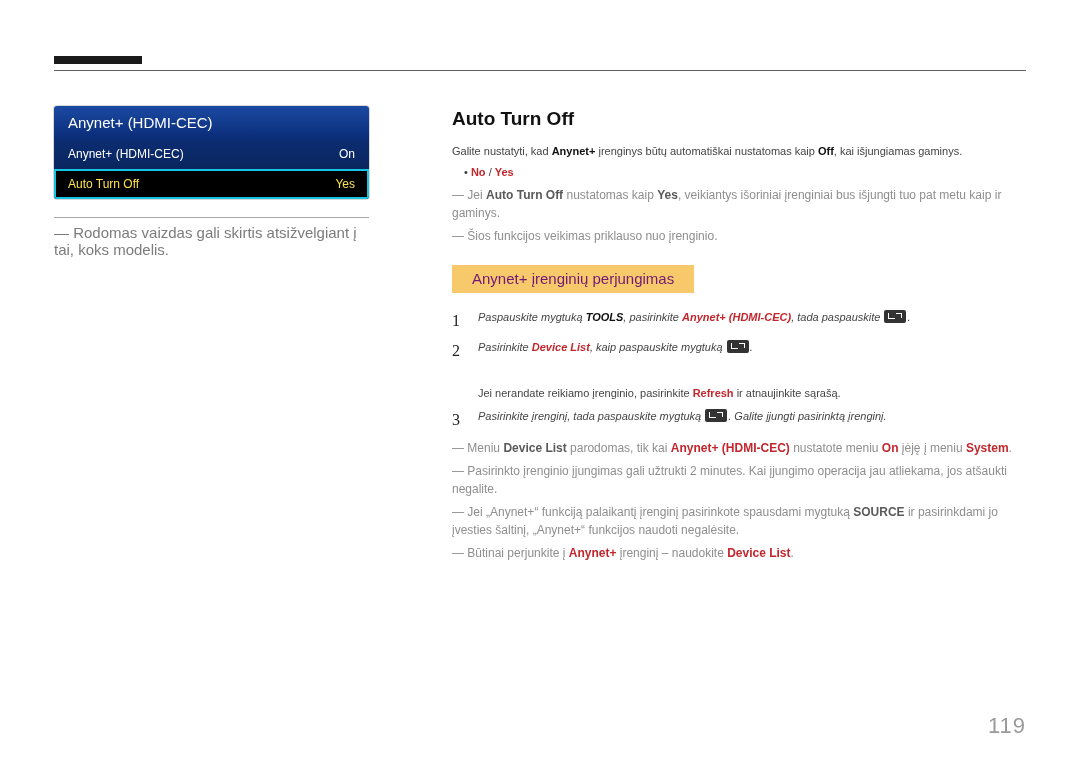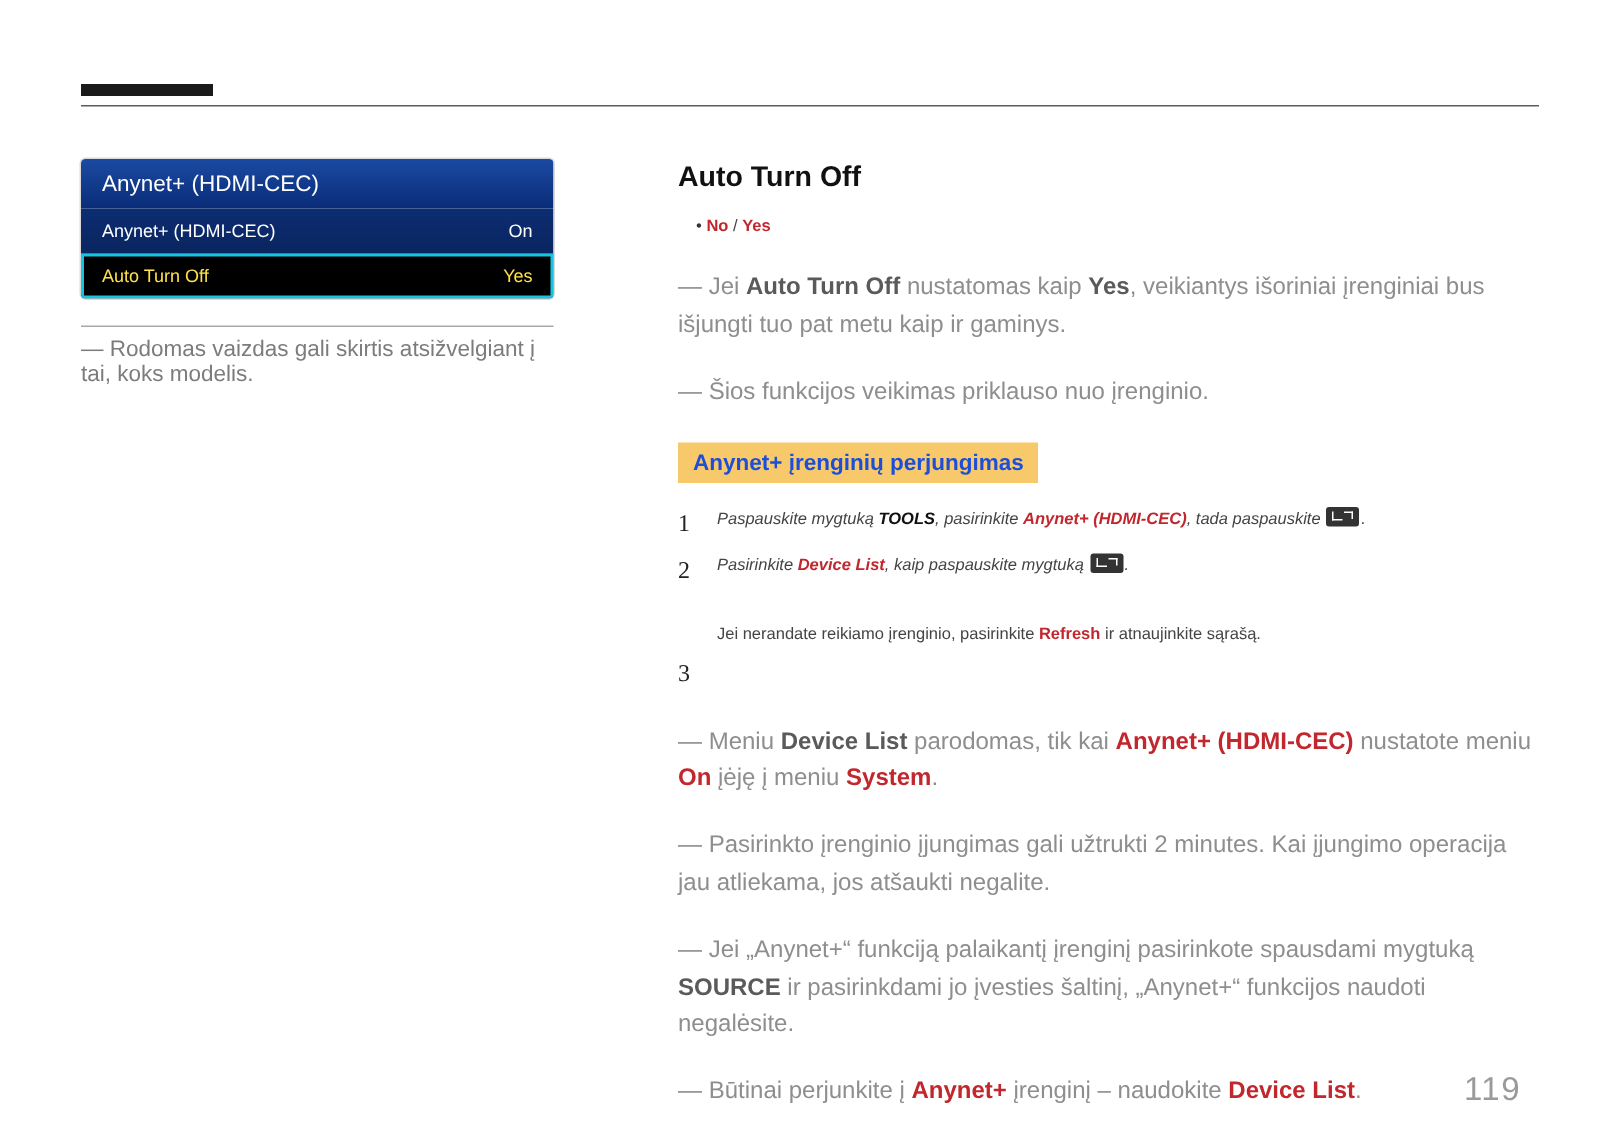--- a/index.html
+++ b/index.html
@@ -77,31 +77,31 @@
     line-height: 1.55;
   }
   .h2 {
     font-size: 19px;
     font-weight: bold;
     color: #111;
     margin-bottom: 10px;
   }
   .bullet { margin: 4px 0 4px 12px; }
   .bullet::before { content: "•  "; color:#333; }
-  .dash { margin: 20px 0 4px 0; color:#8e8e8e; font-size:16px;}
+  .dash { margin: 4px 0 4px 0; color:#8e8e8e; font-size:12px;}
   .dash::before { content: "― "; color:#8e8e8e;}
   .bold { font-weight: bold; color:#111; }
   .red-b { color: #c1272d; font-weight: bold; }
   .highlight-heading {
     display: inline-block;
     background: #f7c96b;
-    color: #1d4ed8;
-    font-weight: bold;
+    color: #701a75;
+    font-weight: normal;
     font-size: 15px;
-    padding: 2px 10px;
+    padding: 2px 20px;
     margin: 16px 0 10px 0;
   }
   .step-row { display:flex; gap:14px; margin:6px 0; align-items:flex-start;}
   .step-num { font-size:16px; font-family: Georgia, serif; color:#222; width:12px; flex-shrink:0;}
   .step-text { flex:1;font-style:italic; }
   .step-sub { margin-left:26px; margin-top:21px; font-size:11px; color:#444;}
   .enter-icon {
     display:inline-block;
     width:22px; height:13px;
     background:#333;
@@ -121,21 +121,21 @@
   .enter-icon::before{
     content:"";
     position:absolute;
     right:4px; top:3px;
     width:5px; height:4px;
     border-right:1.5px solid #fff;
     border-top:1.5px solid #fff;
   }
   .page-num {
     position:absolute;
-    right:66px;
+    right:54px;
     bottom:24px;
     font-size:22px;
     color:#9a9a9a;
     font-weight:300;
     letter-spacing:1px;
   }
 </style>
 </head>
 <body>
 
@@ -154,20 +154,23 @@
       <span>Yes</span>
     </div>
   </div>
   <div class="left-divider"></div>
   <div class="left-note">Rodomas vaizdas gali skirtis atsižvelgiant į tai, koks modelis.</div>
 </div>
 
 <div class="right-col">
   <div class="h2">Auto Turn Off</div>
 
+  <div>
+    <span>Galite nustatyti, kad </span><span class="bold">Anynet+</span><span> įrenginys būtų automatiškai nustatomas kaip </span><span class="bold">Off</span><span>, kai išjungiamas gaminys.</span>
+  </div>
 
   <div class="bullet">
     <span class="red-b">No</span><span> / </span><span class="red-b">Yes</span>
   </div>
 
   <div class="dash">
     <span>Jei </span><span class="bold" style="color:#5a5a5a">Auto Turn Off</span><span> nustatomas kaip </span><span class="bold" style="color:#5a5a5a">Yes</span><span>, veikiantys išoriniai įrenginiai bus išjungti tuo pat metu kaip ir gaminys.</span>
   </div>
   <div class="dash">Šios funkcijos veikimas priklauso nuo įrenginio.</div>
 
@@ -185,20 +188,23 @@
     <div class="step-text">
       <span>Pasirinkite </span><span class="red-b">Device List</span><span>, kaip paspauskite mygtuką </span><span class="enter-icon"></span>.
     </div>
   </div>
   <div class="step-sub">
     <span>Jei nerandate reikiamo įrenginio, pasirinkite </span><span class="red-b">Refresh</span><span> ir atnaujinkite sąrašą.</span>
   </div>
 
   <div class="step-row">
     <div class="step-num">3</div>
+    <div class="step-text">
+      <span>Pasirinkite įrenginį, tada paspauskite mygtuką </span><span class="enter-icon"></span><span>. Galite įjungti pasirinktą įrenginį.</span>
+    </div>
   </div>
 
   <div class="dash">
     <span>Meniu </span><span class="bold" style="color:#5a5a5a">Device List</span><span> parodomas, tik kai </span><span class="red-b" style="color:#c1272d">Anynet+ (HDMI-CEC)</span><span> nustatote meniu </span><span class="red-b">On</span><span> įėję į meniu </span><span class="red-b">System</span><span>.</span>
   </div>
   <div class="dash">Pasirinkto įrenginio įjungimas gali užtrukti 2 minutes. Kai įjungimo operacija jau atliekama, jos atšaukti negalite.</div>
   <div class="dash">
     <span>Jei „Anynet+“ funkciją palaikantį įrenginį pasirinkote spausdami mygtuką </span><span class="bold" style="color:#5a5a5a">SOURCE</span><span> ir pasirinkdami jo įvesties šaltinį, „Anynet+“ funkcijos naudoti negalėsite.</span>
   </div>
   <div class="dash">

